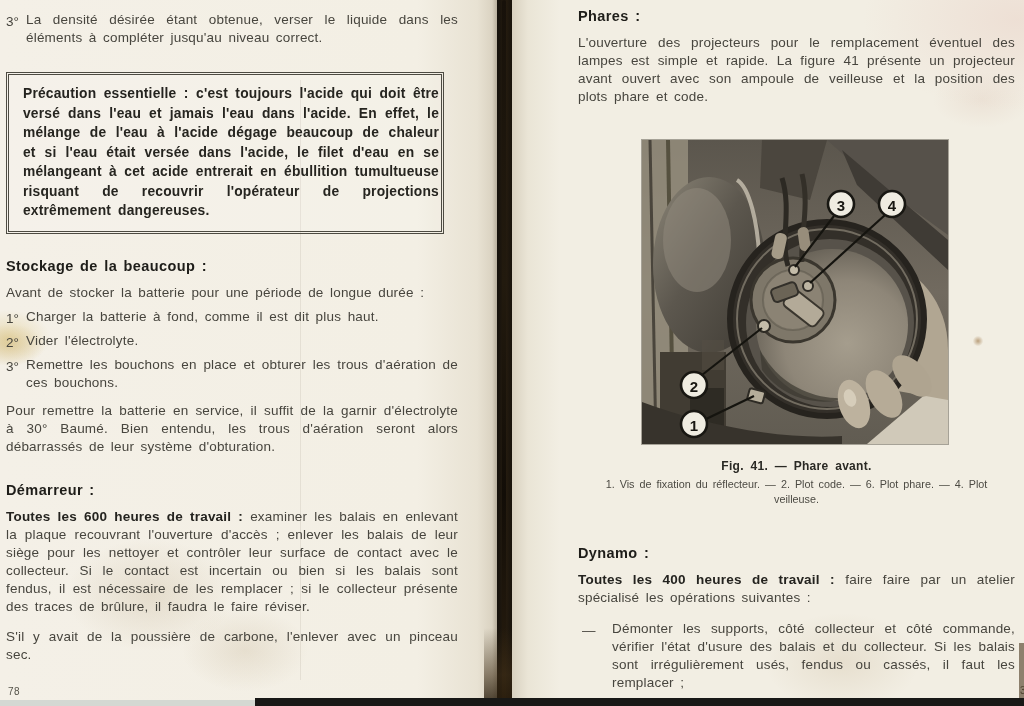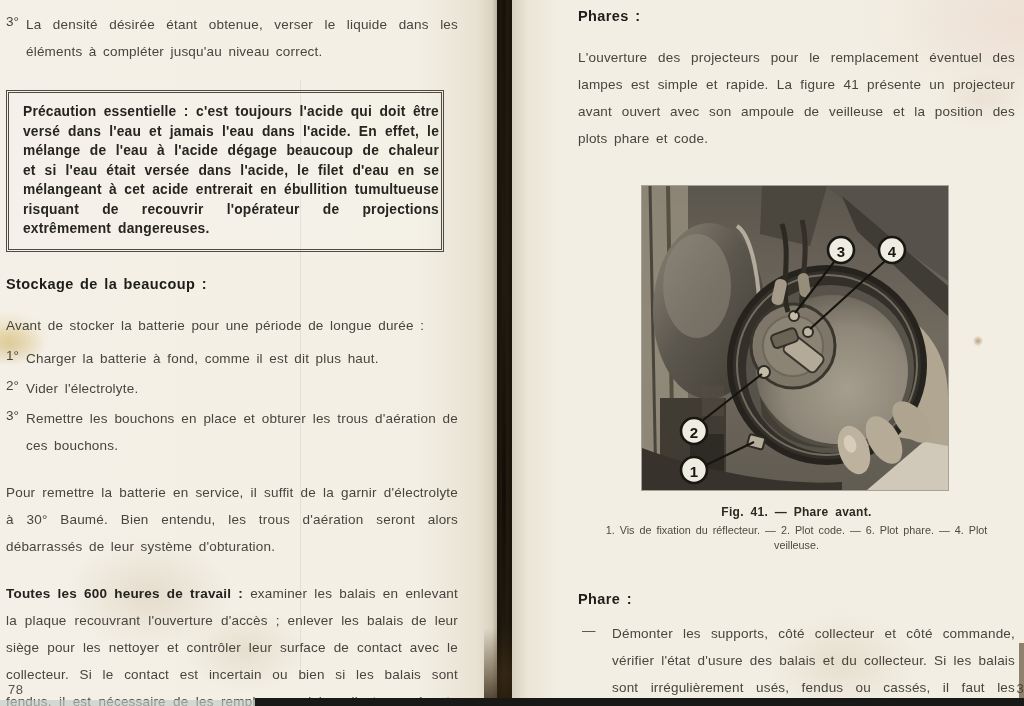--- a/index.html
+++ b/index.html
@@ -44,57 +44,57 @@
   .scan-strip-dark{position:absolute;bottom:0;left:255px;width:769px;height:8px;background:#181816;}
   .scan-strip-light{position:absolute;bottom:0;left:0;width:255px;height:6px;background:rgba(195,203,200,0.65);}
   .corner-sliver{position:absolute;bottom:8px;right:0;width:5px;height:55px;background:rgba(74,55,30,0.6);}
   .crease{position:absolute;top:80px;left:300px;width:1px;height:600px;background:rgba(120,110,90,0.12);}
 
   
   .content-left{position:absolute;left:6px;top:8px;width:452px;}
   .content-right{position:absolute;left:66px;top:8px;width:437px;}
   p{margin:0;}
   .body-text{
-    font-size:13.5px;line-height:27px;text-align:justify;
+    font-size:13.5px;line-height:18px;text-align:justify;
     word-spacing:2.5px;letter-spacing:0.2px;color:#47453e;
   }
   .lead-bold{font-weight:bold;color:#24231f;}
   .section-heading{
     font-size:14.5px;font-weight:bold;color:#1e1d19;
     letter-spacing:0.4px;word-spacing:2px;
   }
   .num-row{display:flex;margin-top:3px;}
   .num-marker{width:20px;flex:0 0 20px;font-size:13.5px;line-height:21px;color:#47453e;}
   .num-row .body-text{flex:1;}
   .precaution-box{
     border:3px double #4d4b42;
     padding:9px 2px 10px 14px;margin-top:25px;margin-right:14px;
     background:rgba(255,255,255,0.12);
   }
   .precaution-box .body-text{
     font-weight:bold;color:#262520;font-size:13.8px;line-height:19.5px;word-spacing:3px;
   }
-  .page-number{position:absolute;font-size:13px;color:#55534a;letter-spacing:0.5px;}
+  .page-number{position:absolute;font-size:10px;color:#55534a;letter-spacing:0.5px;}
   .pn-left{left:8px;bottom:9px;}
   .pn-right{right:12px;bottom:10px;}
 
   
   .figure-wrap{margin-top:34px;margin-left:64px;width:306px;}
   .photo{display:block;width:306px;height:304px;background:#6f6960;outline:1px solid rgba(90,85,75,0.5);}
   .fig-caption-title{
     margin-top:15px;text-align:center;font-size:12px;font-weight:bold;
     color:#2a2924;word-spacing:3px;letter-spacing:0.3px;
   }
   .fig-caption-detail{
     margin-top:4px;text-align:center;font-size:10.8px;line-height:15px;
     color:#4c4a43;word-spacing:2px;padding:0 4px;
   }
   .dash-row{display:flex;margin-top:13px;}
   .dash-marker{width:30px;flex:0 0 30px;font-size:13.5px;line-height:21px;color:#47453e;padding-left:4px;}
-  .dash-row .body-text{flex:1;} .mt12{margin-top:12px;} .mt13{margin-top:20px;}
+  .dash-row .body-text{flex:1;} .mt12{margin-top:12px;} .mt13{margin-top:10px;}
   .mt24{margin-top:24px;} .mt26{margin-top:26px;} .mt38{margin-top:38px;}
   .mt6{margin-top:6px;}
 </style>
 </head>
 <body>
 
 <div class="page page-left">
   <div class="crease"></div>
   <div class="content-left">
 
@@ -120,20 +120,21 @@
         <p class="body-text">Vider l'électrolyte.</p>
       </div>
       <div class="num-row">
         <span class="num-marker">3°</span>
         <p class="body-text">Remettre les bouchons en place et obturer les trous d'aération de ces bouchons.</p>
       </div>
     </div>
 
     <p class="body-text mt13">Pour remettre la batterie en service, il suffit de la garnir d'électrolyte à 30° Baumé. Bien entendu, les trous d'aération seront alors débarrassés de leur système d'obturation.</p>
 
+    <h3 class="section-heading mt26" style="margin-bottom:0;">Démarreur :</h3>
     <p class="body-text mt13"><span class="lead-bold">Toutes les 600 heures de travail :</span> <span>examiner les balais en enlevant la plaque recouvrant l'ouverture d'accès ; enlever les balais de leur siège pour les nettoyer et contrôler leur surface de contact avec le collecteur. Si le contact est incertain ou bien si les balais sont fendus, il est nécessaire de les remplacer ; si le collecteur présente des traces de brûlure, il faudra le faire réviser.</span></p>
     <p class="body-text mt12">S'il y avait de la poussière de carbone, l'enlever avec un pinceau sec.</p>
 
   </div>
   <span class="page-number pn-left">78</span>
 </div>
 
 <div class="gutter"></div>
 <div class="gutter-core"></div>
 <div class="gutter-bottom"></div>
@@ -234,21 +235,22 @@
         <g>
           <circle cx="52" cy="284" r="13" fill="#efece1" stroke="#181712" stroke-width="2.6"></circle>
           <text x="52" y="285" text-anchor="middle" dominant-baseline="central" font-size="15" font-weight="bold" fill="#181712">1</text>
         </g>
       </svg>
     </div>
 
     <p class="fig-caption-title">Fig. 41. — Phare avant.</p>
     <p class="fig-caption-detail">1. Vis de fixation du réflecteur. — 2. Plot code. — 6. Plot phare. — 4. Plot veilleuse.</p>
 
-    <h3 class="section-heading mt38" style="margin-bottom:0;">Phare :</h3>
+    <h3 class="section-heading mt38" style="margin-bottom:0;">Dynamo :</h3>
+    <p class="body-text mt13"><span class="lead-bold">Toutes les 400 heures de travail :</span> <span>faire faire par un atelier spécialisé les opérations suivantes :</span></p>
 
     <div class="dash-row">
       <span class="dash-marker">—</span>
       <p class="body-text">Démonter les supports, côté collecteur et côté commande, vérifier l'état d'usure des balais et du collecteur. Si les balais sont irrégulièrement usés, fendus ou cassés, il faut les remplacer ;</p>
     </div>
   </div>
   <span class="page-number pn-right">38</span>
 </div>
 
 <div class="scan-strip-light"></div>

